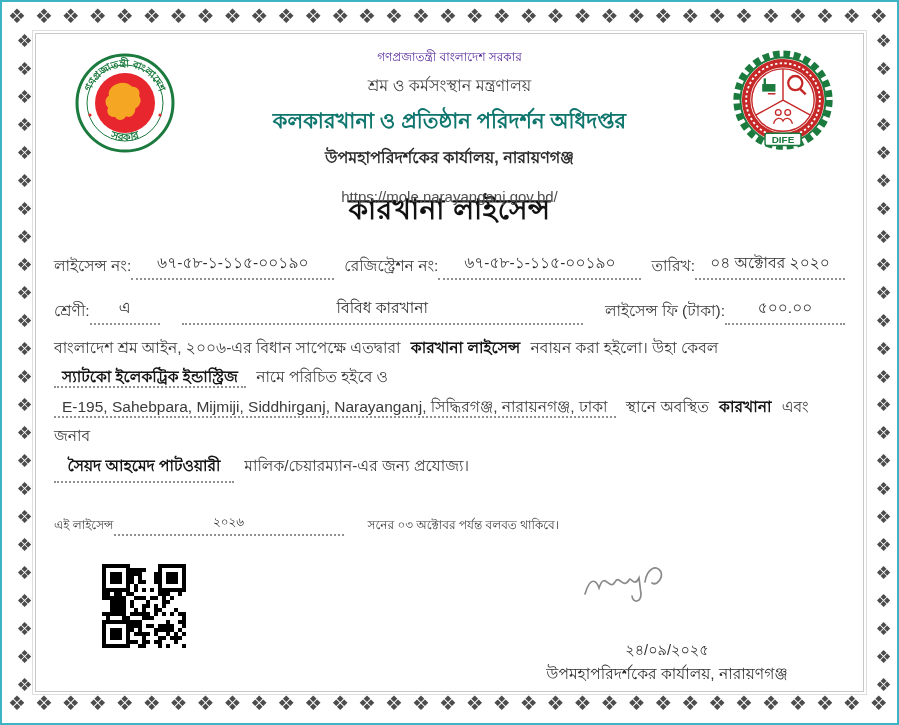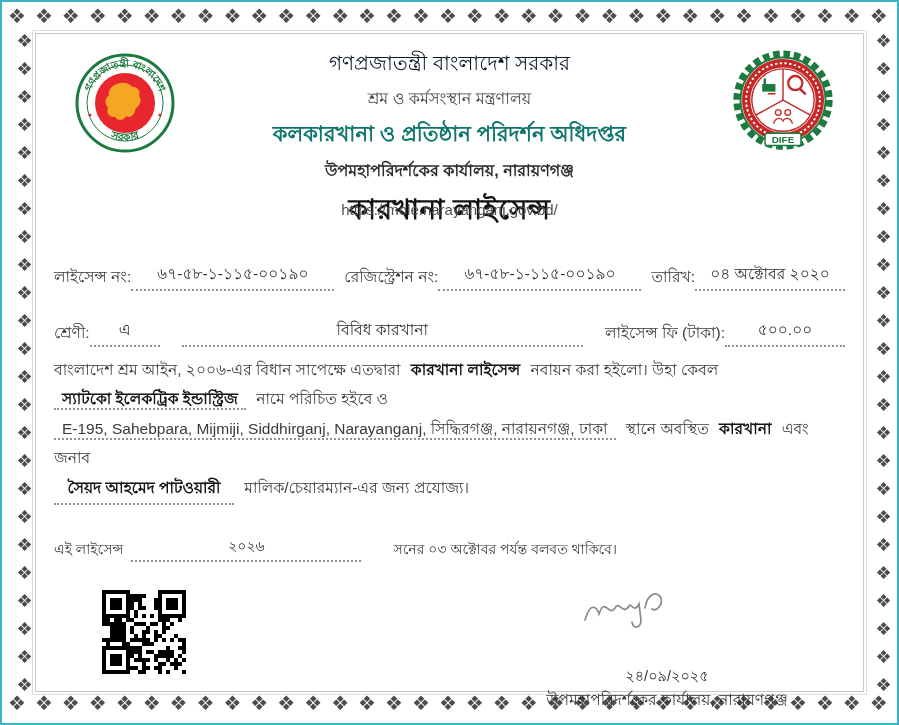--- a/index.html
+++ b/index.html
@@ -21,43 +21,43 @@
 
   .inner { position:absolute; top:31px; left:33px; right:33px; bottom:31px;
            border:1px solid #c8c8c8; box-shadow:0 0 0 2px #ffffff, 0 0 0 3px #dedede;
            background:#fff; padding:10px 16px 6px 16px; }
 
   
   .header { position:relative; height:130px; }
   .logo-left  { position:absolute; left:22px; top:8px; }
   .logo-right { position:absolute; right:12px; top:6px; }
   .head-text { width:470px; margin:0 auto; text-align:center; }
-  .h-line1 { font-size:20px; color:#0f172a; padding-top:4px; }
+  .h-line1 { font-size:12px; color:#4c1d95; padding-top:4px; }
   .h-line2 { font-size:16px; color:#404040; margin-top:5px; }
   .h-line3 { font-size:21px; font-weight:bold; color:#0f766e; margin-top:5px; }
   .h-line4 { font-size:16px; font-weight:bold; color:#2c2c2c; margin-top:5px; }
   .h-url   { font-size:15px; color:#4f4f4f; margin-top:16px; }
 
   .title { text-align:center; font-size:28px; font-weight:bold; color:#111;
            margin-top:14px; letter-spacing:.5px; }
 
   
-  .frow { display:flex; align-items:flex-end; font-size:15.5px; margin-top:27px; padding:0 2px; }
+  .frow { display:flex; align-items:flex-end; font-size:15.5px; margin-top:16px; padding:0 2px; }
   .flabel { white-space:nowrap; color:#3a3a3a; }
   .fval { border-bottom:2px dotted #909090; text-align:center; color:#2e2e2e;
           padding:0 6px 1px 6px; white-space:nowrap; }
   .grow { flex:1 1 auto; }
   .sp { width:10px; flex:0 0 auto; }
 
   .para { font-size:15.5px; margin-top:8px; line-height:1.9; color:#3a3a3a; padding:0 2px; }
   .b { font-weight:bold; color:#141414; }
   .uline { border-bottom:2px dotted #909090; padding:0 8px 1px 8px; }
   .mr { margin-right:6px; } .ml { margin-left:24px; }
 
-  .validity { display:flex; align-items:flex-end; font-size:14px; margin-top:30px; padding:0 2px;gap:8px; }
+  .validity { display:flex; align-items:flex-end; font-size:12px; margin-top:30px; padding:0 2px; }
 
   
   .bottom { position:relative; height:168px; margin-top:12px; }
   .qr { position:absolute; left:42px; top:8px; }
   .signature { position:absolute; right:160px; top:0; }
   .sig-block { position:absolute; right:0; top:92px; width:360px; text-align:center;
                font-size:15px; color:#2f2f2f; line-height:1.5; }
   .sig-date { font-size:14.5px; }
   .sig-desg { font-weight:bold; font-size:15.5px; }
   .sig-office { font-size:15.5px; }

